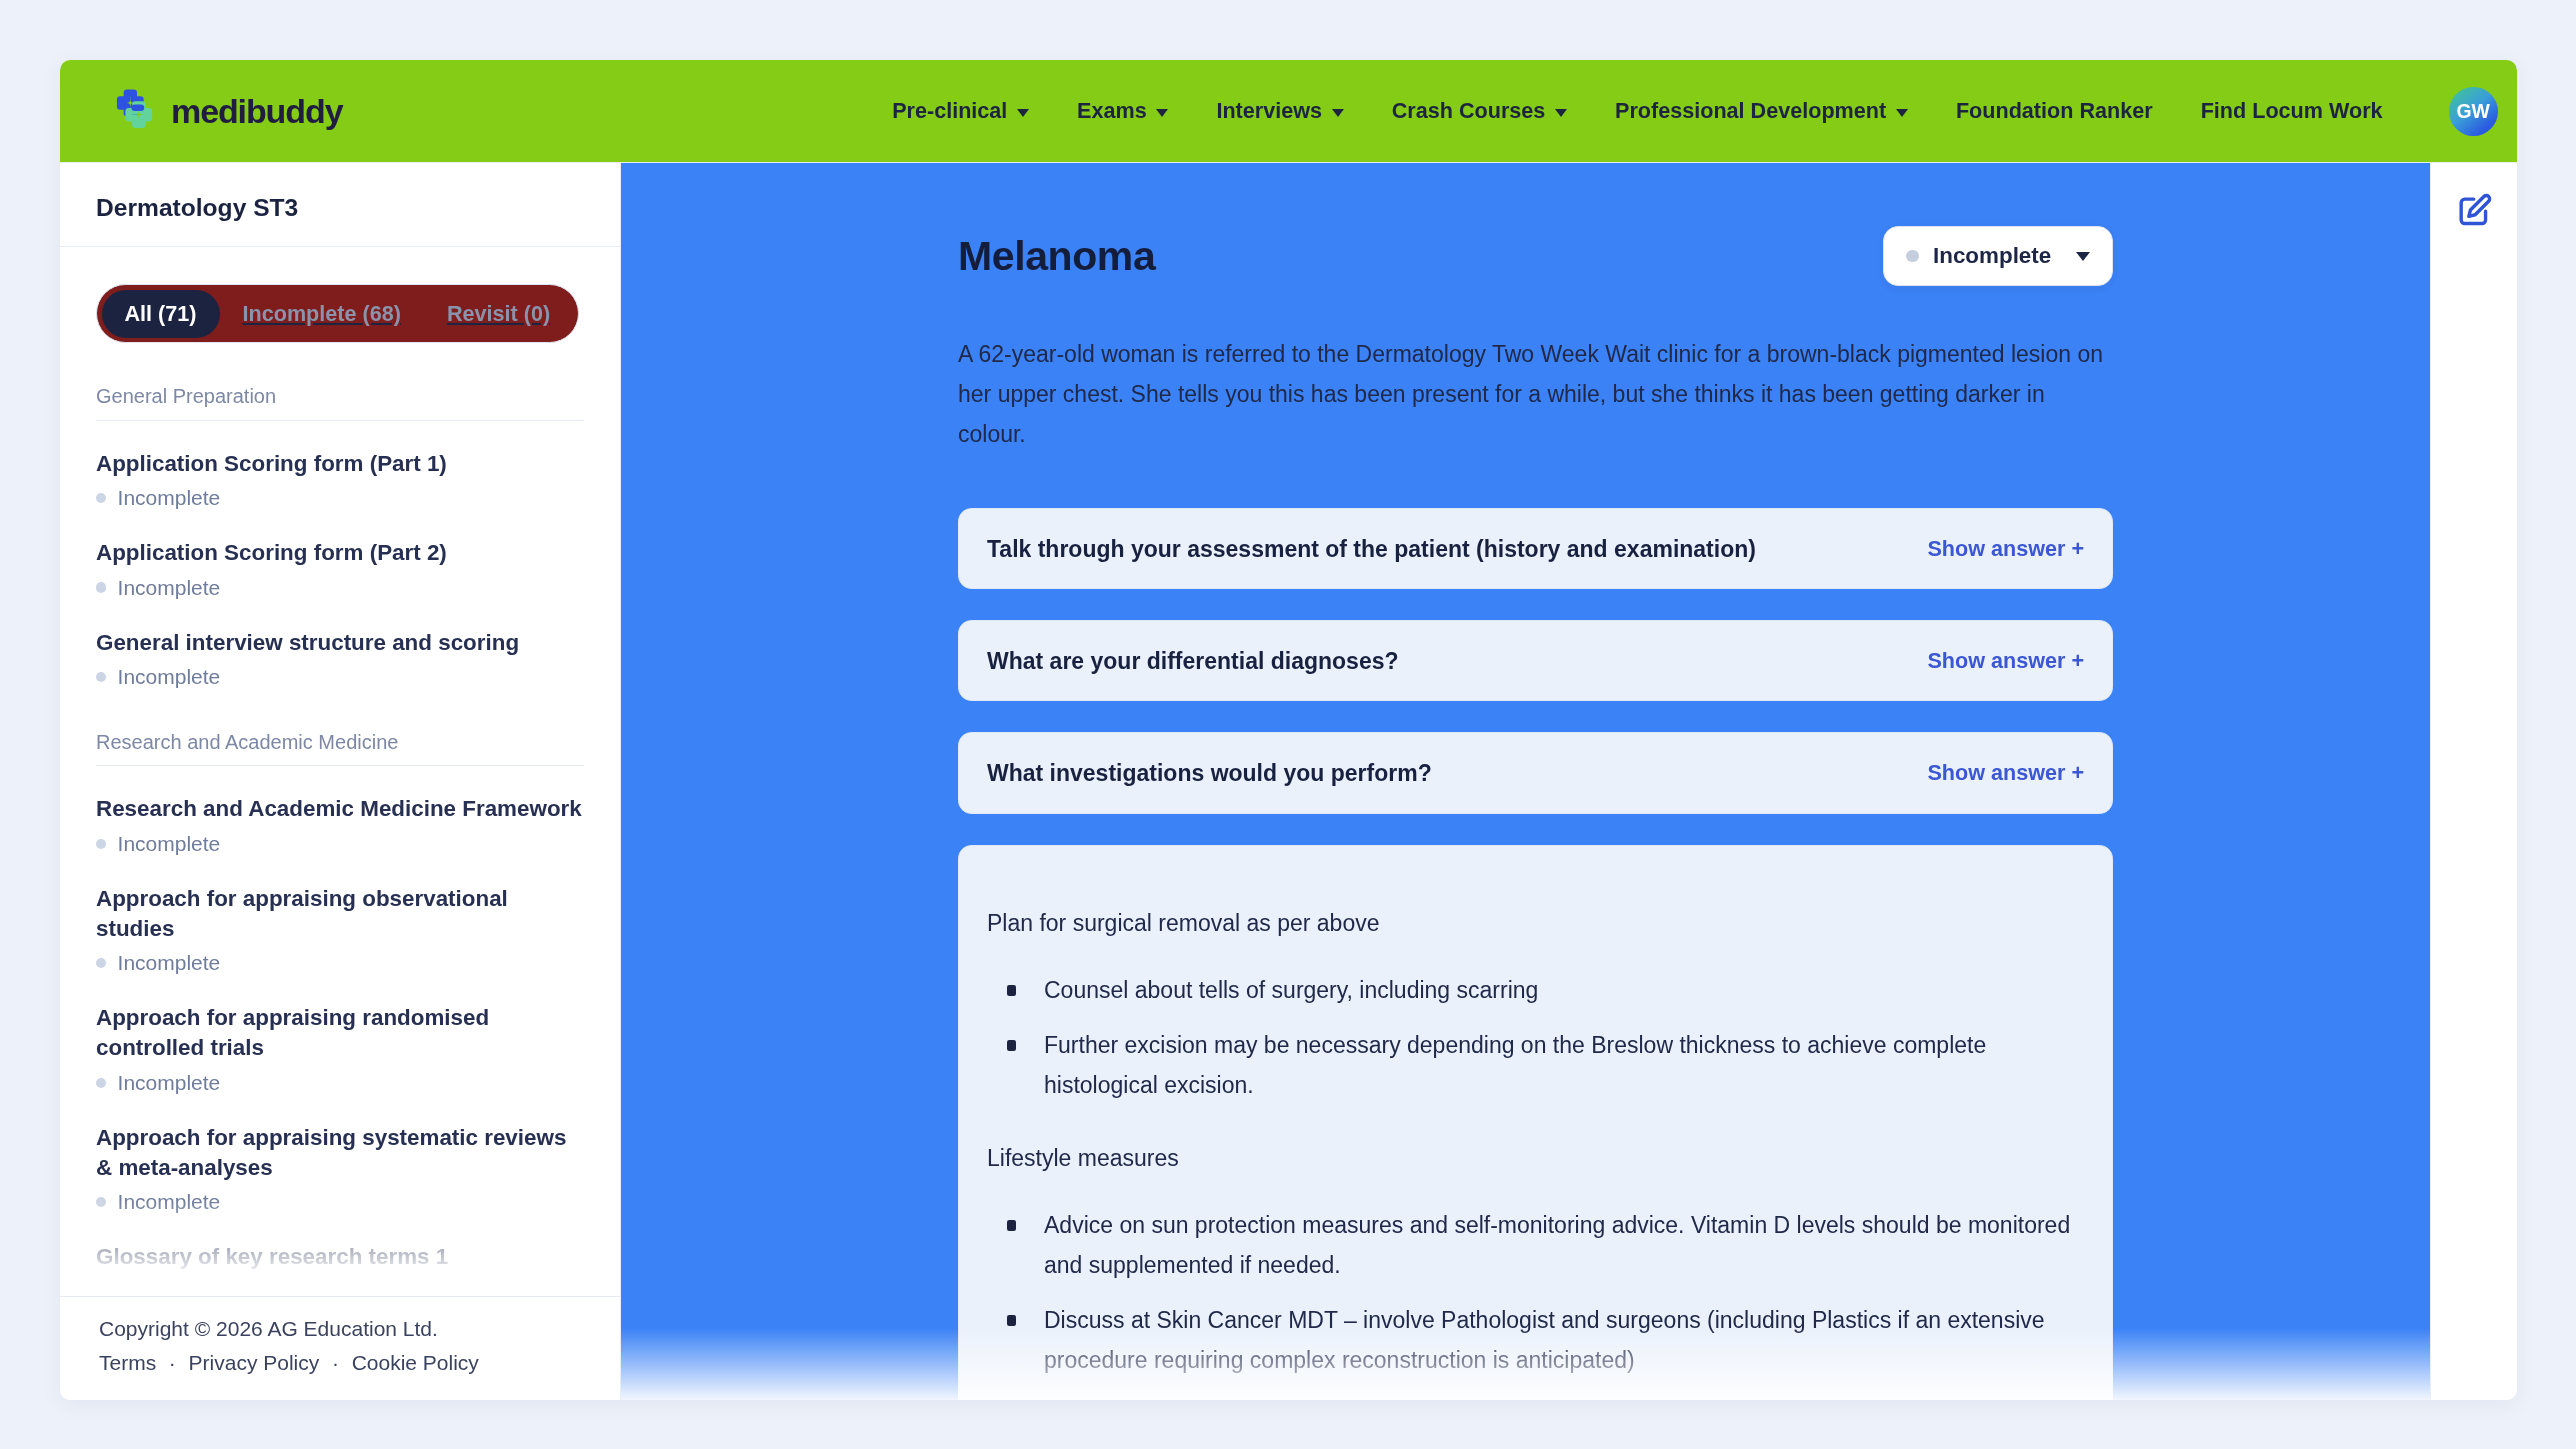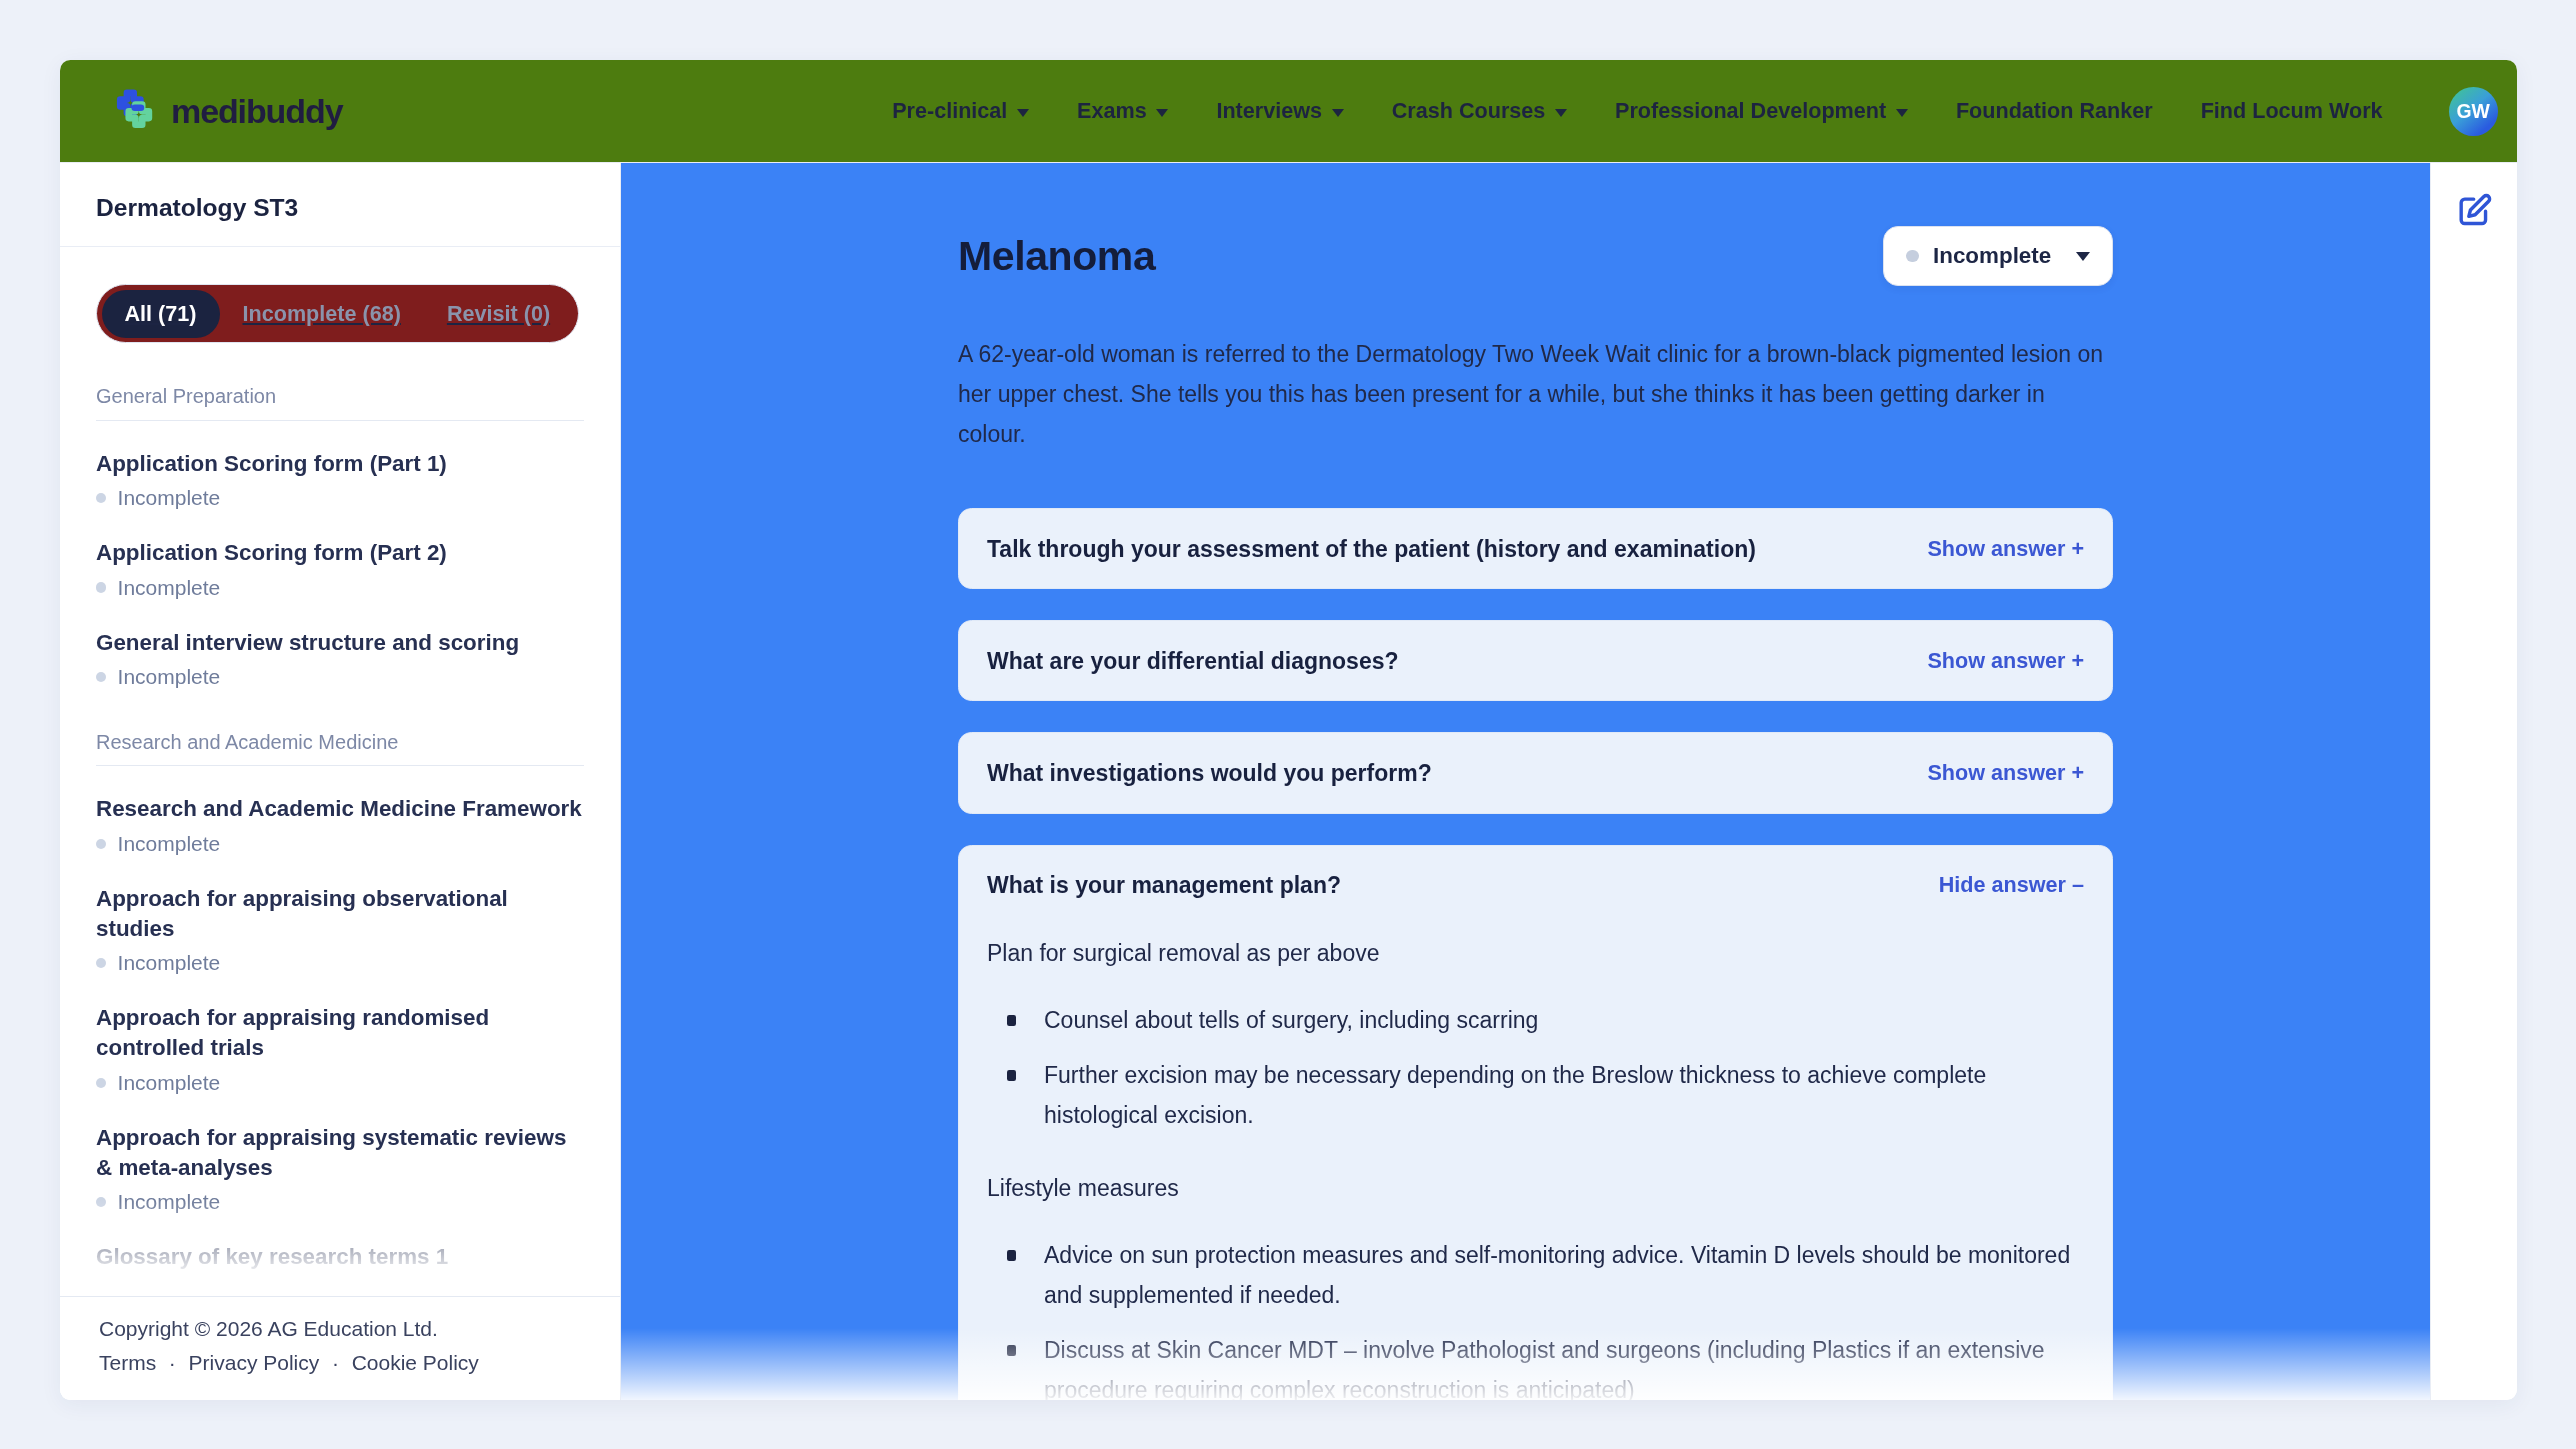--- a/index.html
+++ b/index.html
@@ -13,21 +13,21 @@
   }
   .app-card {
     position:absolute; left:60px; top:60px; width:2457px; height:1340px;
     background:#ffffff; border-radius:10.4px; overflow:hidden;
     box-shadow:0 4.5px 22.4px rgba(30,50,100,.06);
     display:flex; flex-direction:column;
   }
   
   .topbar {
     flex:0 0 103px; display:flex; align-items:center;
-    padding:0 19.4px 0 48px; border-bottom:1.5px solid #e9edf5; background:#4d7c0f;justify-content:flex-end;
+    padding:0 19.4px 0 48px; border-bottom:1.5px solid #e9edf5; background:#84cc16;justify-content:flex-end;
   }
   .brand { display:flex; align-items:center; gap:12px; cursor:pointer; }
   .brand svg { width:51px; height:51px; }
   .brand-text { font-size:34px; font-weight:800; color:#201d41; letter-spacing:-1.1px; }
   .nav { margin-left:auto; display:flex; align-items:center; gap:48px; }
   .nav-item { display:flex; align-items:center; gap:9.7px; font-size:21.6px; font-weight:600; color:#1d2440; cursor:pointer; white-space:nowrap; }
   .chevron {
     width:0; height:0; margin-top:3.7px;
     border-left:6.7px solid transparent; border-right:6.7px solid transparent;
     border-top:8.2px solid #1d2440;
@@ -266,24 +266,20 @@
               <a class="qaction">Show answer +</a>
             </div>
           </section>
           <section class="qcard">
             <div class="qrow">
               <div class="qtext">What investigations would you perform?</div>
               <a class="qaction">Show answer +</a>
             </div>
           </section>
           <section class="qcard expanded">
-            <div class="qrow">
-              <div class="qtext">What is your management plan?</div>
-              <a class="qaction">Hide answer –</a>
-            </div>
             <div class="answer">
               <p class="ans-p">Plan for surgical removal as per above</p>
               <ul class="ans-ul">
                 <li class="ans-li">Counsel about tells of surgery, including scarring</li>
                 <li class="ans-li">Further excision may be necessary depending on the Breslow thickness to achieve complete histological excision.</li>
               </ul>
               <p class="ans-p">Lifestyle measures</p>
               <ul class="ans-ul">
                 <li class="ans-li">Advice on sun protection measures and self-monitoring advice. Vitamin D levels should be monitored and supplemented if needed.</li>
                 <li class="ans-li">Discuss at Skin Cancer MDT – involve Pathologist and surgeons (including Plastics if an extensive procedure requiring complex reconstruction is anticipated)</li>

